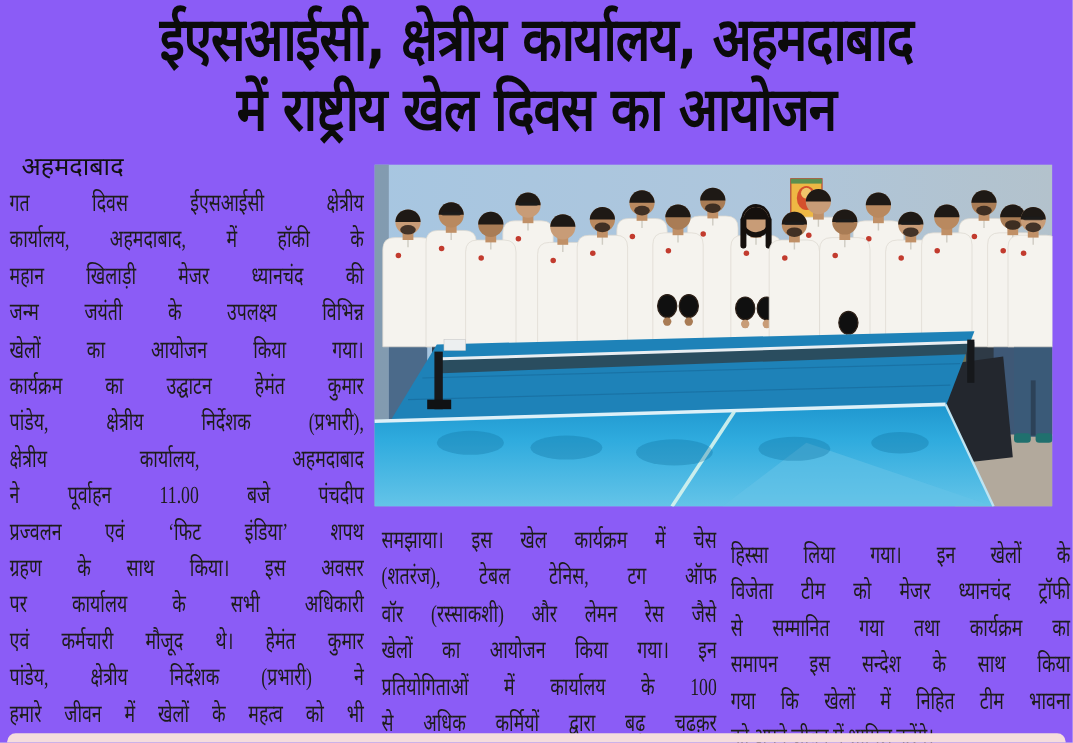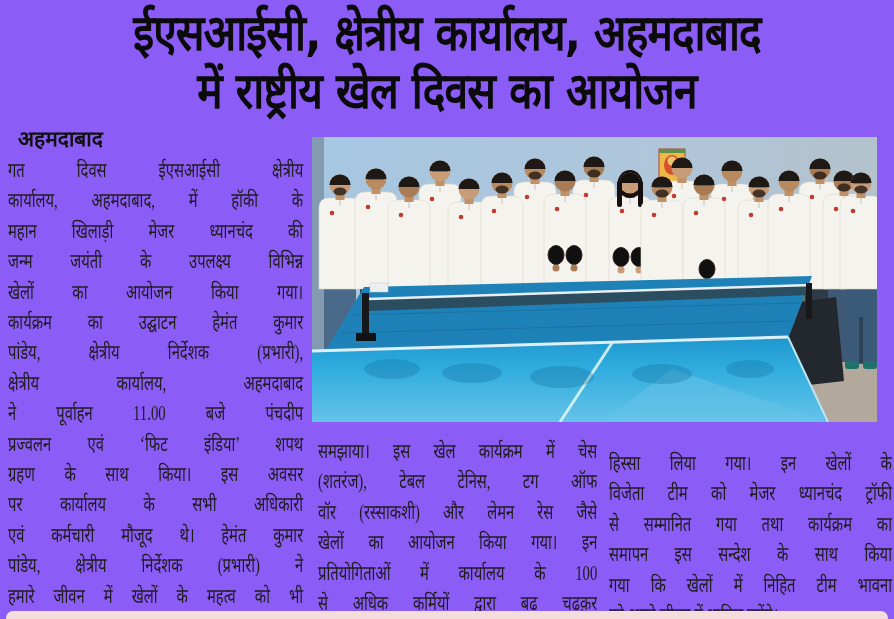--- a/index.html
+++ b/index.html
@@ -20,21 +20,21 @@
   
   .col{position:absolute; overflow:hidden;}
   .col-inner{transform-origin:0 0;}
   .col1{left:8px;  top:126px; width:296px; height:492px;}
   .col2{left:318px; top:424px; width:279px; height:192px;margin-top:12px;}
   .col3{left:609px; top:448px; width:283px; height:192px;}
   .col1 .col-inner{width:410px; transform:scaleX(0.72);}
   .col2 .col-inner{width:388px; transform:scaleX(0.72);}
   .col3 .col-inner{width:393px; transform:scaleX(0.72);}
   .dateline{
-    font-family:"DejaVu Sans", sans-serif; font-weight:700;
+    font-family:"DejaVu Sans", sans-serif; font-weight:400;
     font-size:21px; line-height:27px; color:#111; padding-left:10px;
     margin-bottom:2px;
   }
   .bodyline{
     font-size:20.5px; line-height:30.4px; white-space:nowrap;
     text-align:justify; text-align-last:justify; text-justify:inter-word;
     color:#1d1c1a;
   }
   .bodyline.last-left{text-align-last:left;}
   

